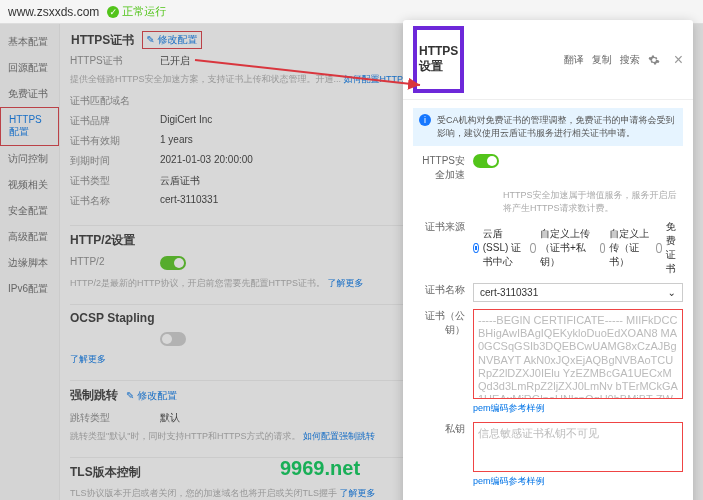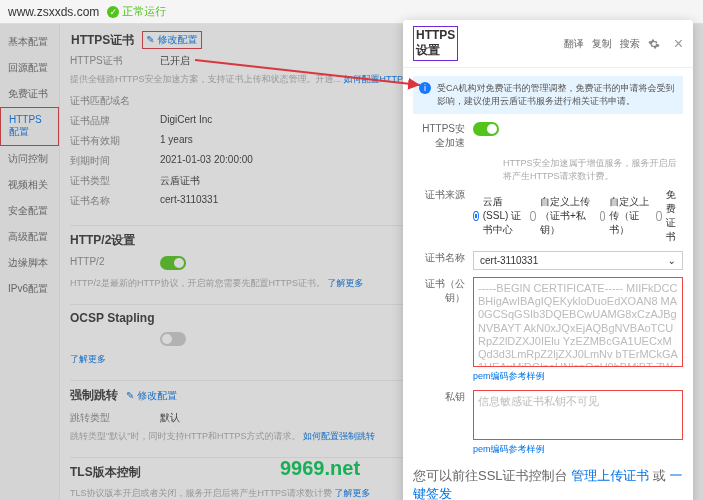--- a/index.html
+++ b/index.html
@@ -25,21 +25,21 @@
 .link{color:#0073e6;cursor:pointer}
 .toggle{width:26px;height:14px;border-radius:7px;background:#52c41a;position:relative;display:inline-block}
 .toggle::after{content:"";position:absolute;width:10px;height:10px;background:#fff;border-radius:50%;top:2px;right:2px}
 .toggle.off{background:#ccc}
 .toggle.off::after{right:auto;left:2px}
 hr{border:none;border-top:1px solid #eee;margin:6px 0}
 .modal{position:absolute;top:20px;right:10px;width:290px;background:#fff;box-shadow:0 2px 12px rgba(0,0,0,.2);border-radius:3px;z-index:10}
 .overlay{position:absolute;top:24px;left:0;right:0;bottom:0;background:rgba(100,100,100,.25);z-index:5}
 .modal-hd{display:flex;align-items:center;padding:6px 10px;border-bottom:1px solid #eee}
 .modal-title{font-size:12px;font-weight:bold;flex:1}
-.modal-title.hl{border:1px solid #6d28d9;padding:1px 2px;display:inline-block;flex:0}
+.modal-title.hl{border:4px solid #6d28d9;padding:14px 2px;display:inline-block;flex:0}
 .modal-tools{display:flex;gap:8px;font-size:10px;color:#666;margin-left:auto;align-items:center}
 .close-x{font-size:16px;color:#999;cursor:pointer;margin-left:6px}
 .modal-body{padding:8px 10px;font-size:10px;max-height:440px;overflow-y:auto}
 .info-box{background:#e6f4ff;padding:6px;font-size:9px;color:#555;display:flex;gap:6px;margin-bottom:8px}
 .info-i{width:12px;height:12px;border-radius:50%;background:#1677ff;color:#fff;display:inline-flex;align-items:center;justify-content:center;font-size:9px;flex-shrink:0}
 .mrow{display:flex;margin-bottom:7px;font-size:10px}
 .mrow-k{width:60px;color:#666;text-align:right;padding-right:8px;flex-shrink:0}
 .mrow-v{flex:1}
 .radio-g{display:flex;gap:5px}
 .radio-item{display:flex;align-items:center;gap:4px;font-size:10px}
@@ -146,21 +146,21 @@
           <div class="row-k">跳转类型</div>
           <div class="row-v">默认</div>
         </div>
       <div class="tip"><span>跳转类型"默认"时，同时支持HTTP和HTTPS方式的请求。</span> <span class="link">如何配置强制跳转</span></div>
     </div>
     <hr>
     <div class="sec">
       <div class="sec-hd">
           <span>TLS版本控制</span>
         </div>
-      <div class="tip"><span>TLS协议版本开启或者关闭，服务开启后将产生HTTPS请求数计费</span> <span class="link">了解更多</span></div>
+      <div class="tip"><span>TLS协议版本开启或者关闭，您的加速域名也将开启或关闭TLS握手</span> <span class="link">了解更多</span></div>
 
     </div>
   </div>
 </div>
 
 <div class="overlay"></div>
 
 <div class="modal">
   <div class="modal-hd">
     <span class="modal-title hl">HTTPS设置</span>

